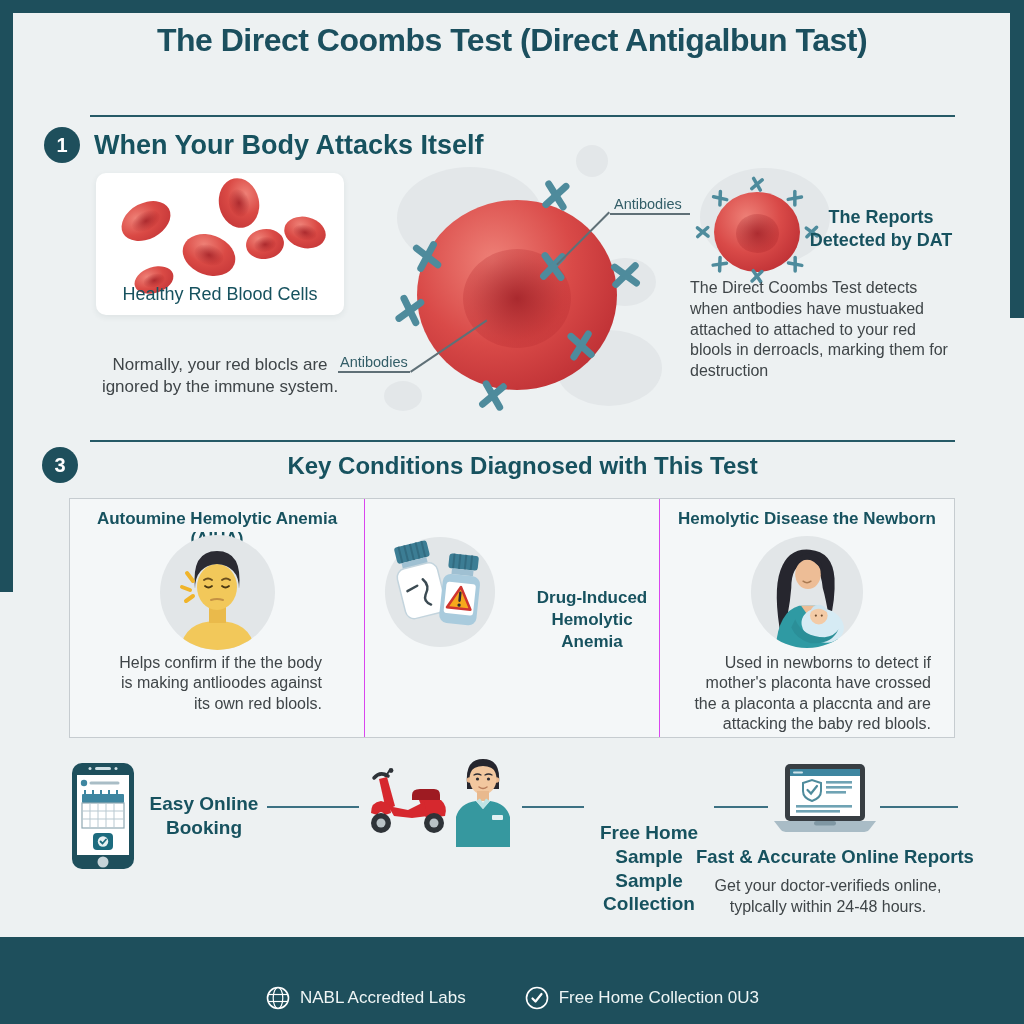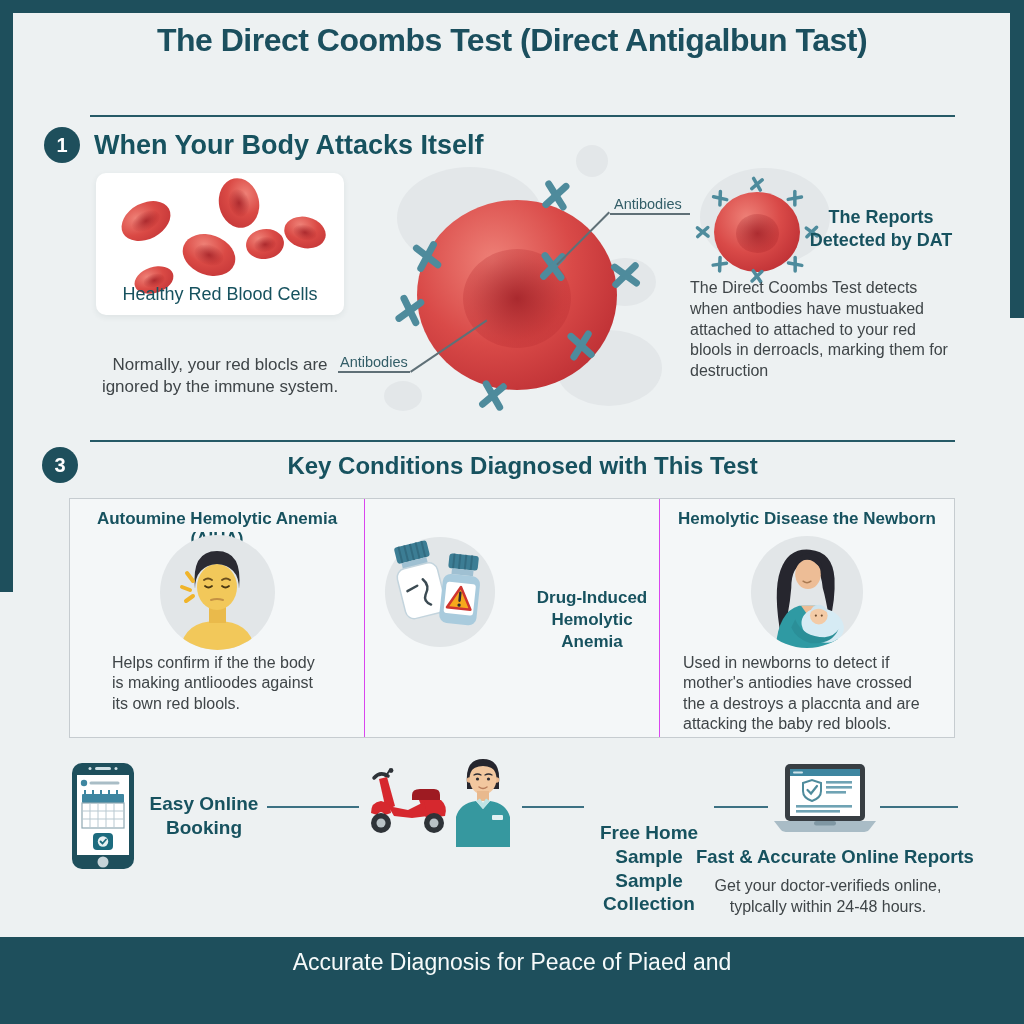--- a/index.html
+++ b/index.html
@@ -40,21 +40,21 @@
         font-size:18px;font-weight:normal;color:#17525f;}
   .bodytxt{line-height:1.3;font-size:16px;color:#3f4548;}
   
   .cards{position:absolute;left:69px;top:498px;width:886px;height:240px;display:flex;
          background:#f4f7f8;border:1px solid #c6ccd0;}
   .card{position:relative;flex:1;}
   .card + .card{border-left:1px solid #d946ef;}
   .ctitle{position:absolute;top:10px;left:0;width:100%;text-align:center;
           font-size:17px;font-weight:bold;color:#17525f;}
   .cbody{position:absolute;top:154px;left:50%;transform:translateX(-50%);
-         text-align:left;line-height:1.28;font-size:16px;}
+         text-align:right;line-height:1.28;font-size:16px;}
   
   .ftitle{position:absolute;text-align:center;font-size:19px;font-weight:bold;color:#17525f;line-height:1.25;}
   .fbody{position:absolute;text-align:center;line-height:1.3;font-size:16px;}
   .conn{position:absolute;height:2px;background:#3c7183;}
   
   .footer{position:absolute;left:0;top:937px;width:1024px;height:87px;background:#1e4f5c;}
   .fheadline{position:absolute;left:0;top:12px;width:100%;text-align:center;
              font-size:23px;color:#f6fafa;}
   .fbadges{position:absolute;left:0;top:48px;width:100%;display:flex;justify-content:center;gap:58px;}
   .fbadge{display:flex;align-items:center;gap:9px;color:#eef5f5;font-size:17px;}
@@ -208,21 +208,21 @@
           <g transform="rotate(18 76 94)">
               <ellipse cx="76" cy="94" rx="22" ry="17" fill="#d6ebf4"></ellipse>
             </g>
           <circle cx="72" cy="84" r="9" fill="#f3cba6"></circle>
           <path d="M63,81 Q65,73 72,73 Q79,73 81,81 Q76,77 72,77 Q67,77 63,81 Z" fill="#cfe4ee"></path>
           <circle cx="69" cy="84" r="1.1" fill="#6b4a2e"></circle>
             <circle cx="75" cy="84" r="1.1" fill="#6b4a2e"></circle>
           <path d="M48,88 Q56,106 78,106 Q88,105 92,98 Q85,114 64,112 Q49,108 44,96 Z" fill="#2b8f98"></path>
         </g>
       </svg>
-      <div class="cbody" style="width:248px;">Used in newborns to detect if mother's antiodies have crossed the a destroys a placcnta and are attacking the baby red blools.</div>
+      <div class="cbody" style="width:248px;">Used in newborns to detect if mother's placonta have crossed the a placonta a placcnta and are attacking the baby red blools.</div>
     </div>
   </div>
 
   <svg width="64" height="116" viewBox="0 0 64 116" style="position:absolute;left:71px;top:762px;">
     <rect x="1" y="1" width="62" height="106" rx="10" fill="#1e4f5c"></rect>
     <rect x="24" y="5" width="16" height="3" rx="1.5" fill="#cfe0e5"></rect>
     <circle cx="19" cy="6.5" r="1.5" fill="#cfe0e5"></circle>
       <circle cx="45" cy="6.5" r="1.5" fill="#cfe0e5"></circle>
     <rect x="6" y="13" width="52" height="80" fill="#ffffff"></rect>
     <circle cx="13" cy="21" r="3.2" fill="#3e86a0"></circle>
@@ -291,16 +291,33 @@
     <rect x="26" y="47" width="44" height="2.6" fill="#6fa3b4"></rect>
     <path d="M4,58 L106,58 L99,67 Q97,69 92,69 L18,69 Q13,69 11,67 Z" fill="#a9bcc6"></path>
     <rect x="44" y="58" width="22" height="4.5" rx="2.2" fill="#7f97a3"></rect>
   </svg>
   <div class="ftitle" style="left:696px;top:845px;width:262px;font-size:18.5px;white-space:nowrap;">Fast &amp; Accurate Online Reports</div>
   <div class="fbody" style="left:700px;top:876px;width:256px;">Get your doctor-verifieds online, typlcally within 24-48 hours.</div>
 
   <div class="conn" style="left:880px;top:806px;width:78px;"></div>
 
   <div class="footer">
-    <div class="fheadline">Accurate Diagnosis for Peace of Piaed and</div>
+    <div class="fbadges">
+      <div class="fbadge">
+        <svg width="26" height="26" viewBox="0 0 26 26">
+          <circle cx="13" cy="13" r="10.5" fill="none" stroke="#ffffff" stroke-width="1.6"></circle>
+          <ellipse cx="13" cy="13" rx="4.8" ry="10.5" fill="none" stroke="#ffffff" stroke-width="1.2"></ellipse>
+          <line x1="3.5" y1="9.5" x2="22.5" y2="9.5" stroke="#ffffff" stroke-width="1.2"></line>
+          <line x1="3.5" y1="16.5" x2="22.5" y2="16.5" stroke="#ffffff" stroke-width="1.2"></line>
+        </svg>
+        <span>NABL Accredted Labs</span>
+      </div>
+      <div class="fbadge">
+        <svg width="26" height="26" viewBox="0 0 26 26">
+          <circle cx="13" cy="13" r="10.5" fill="none" stroke="#ffffff" stroke-width="1.6"></circle>
+          <path d="M8.5,13.5 L11.5,16.5 L17.5,9" fill="none" stroke="#ffffff" stroke-width="2.2" stroke-linecap="round" stroke-linejoin="round"></path>
+        </svg>
+        <span>Free Home Collection 0U3</span>
+      </div>
+    </div>
   </div>
 
 </div>
 
 </body></html>

